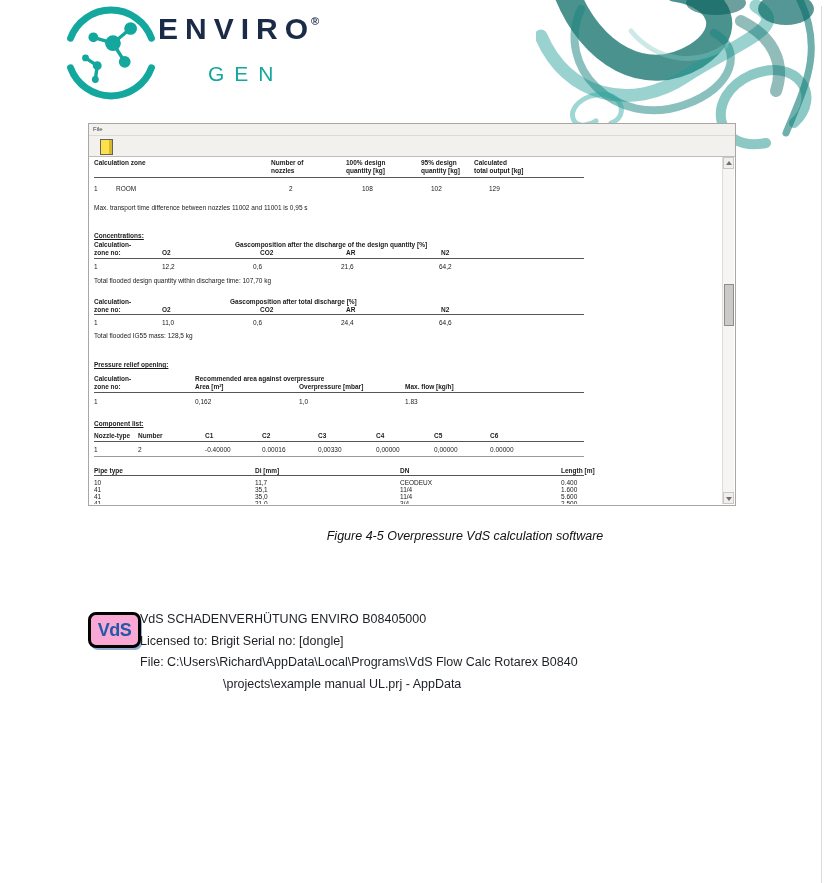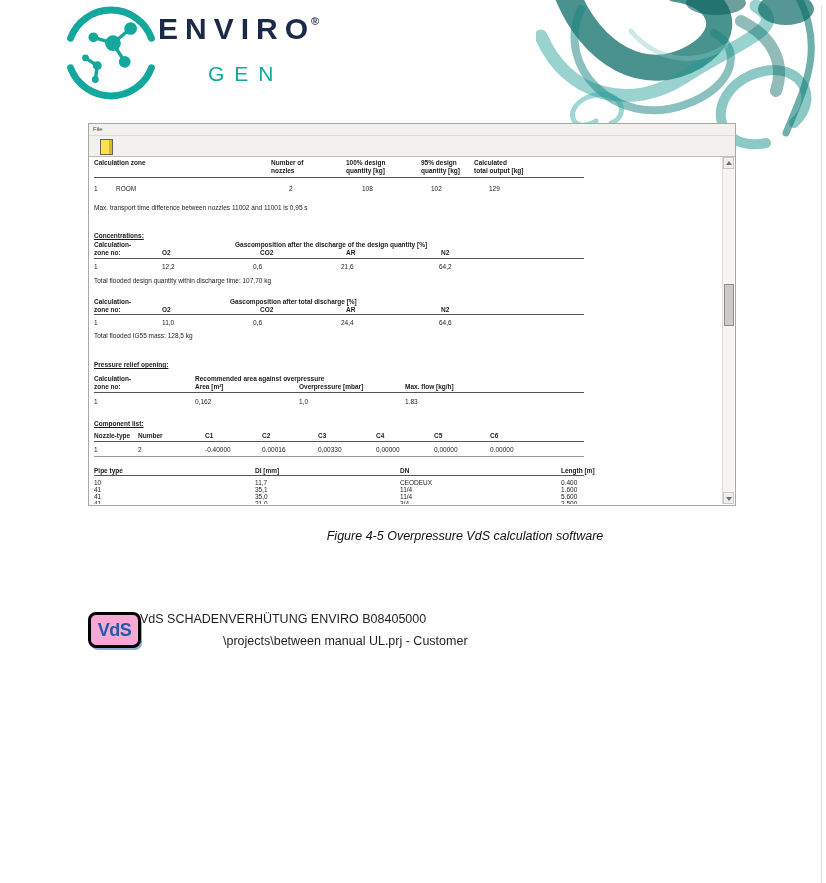--- a/index.html
+++ b/index.html
@@ -239,18 +239,20 @@
   </div>
 
   <div class="caption">Figure 4-5 Overpressure VdS calculation software</div>
 
   <div class="license">
     <div class="vds-logo">
       <span>VdS</span>
     </div>
     <div class="lic-lines">
       <div>VdS SCHADENVERHÜTUNG ENVIRO B08405000</div>
-      <div class="lic-indent">\projects\between manual UL.prj - Customer</div>
+      <div>Licensed to: Brigit Serial no: [dongle]</div>
+      <div>File: C:\Users\Richard\AppData\Local\Programs\VdS Flow Calc Rotarex B0840</div>
+      <div class="lic-indent">\projects\example manual UL.prj - AppData</div>
     </div>
   </div>
 
   <div class="page-edge"></div>
 </div>
 
 </body></html>

